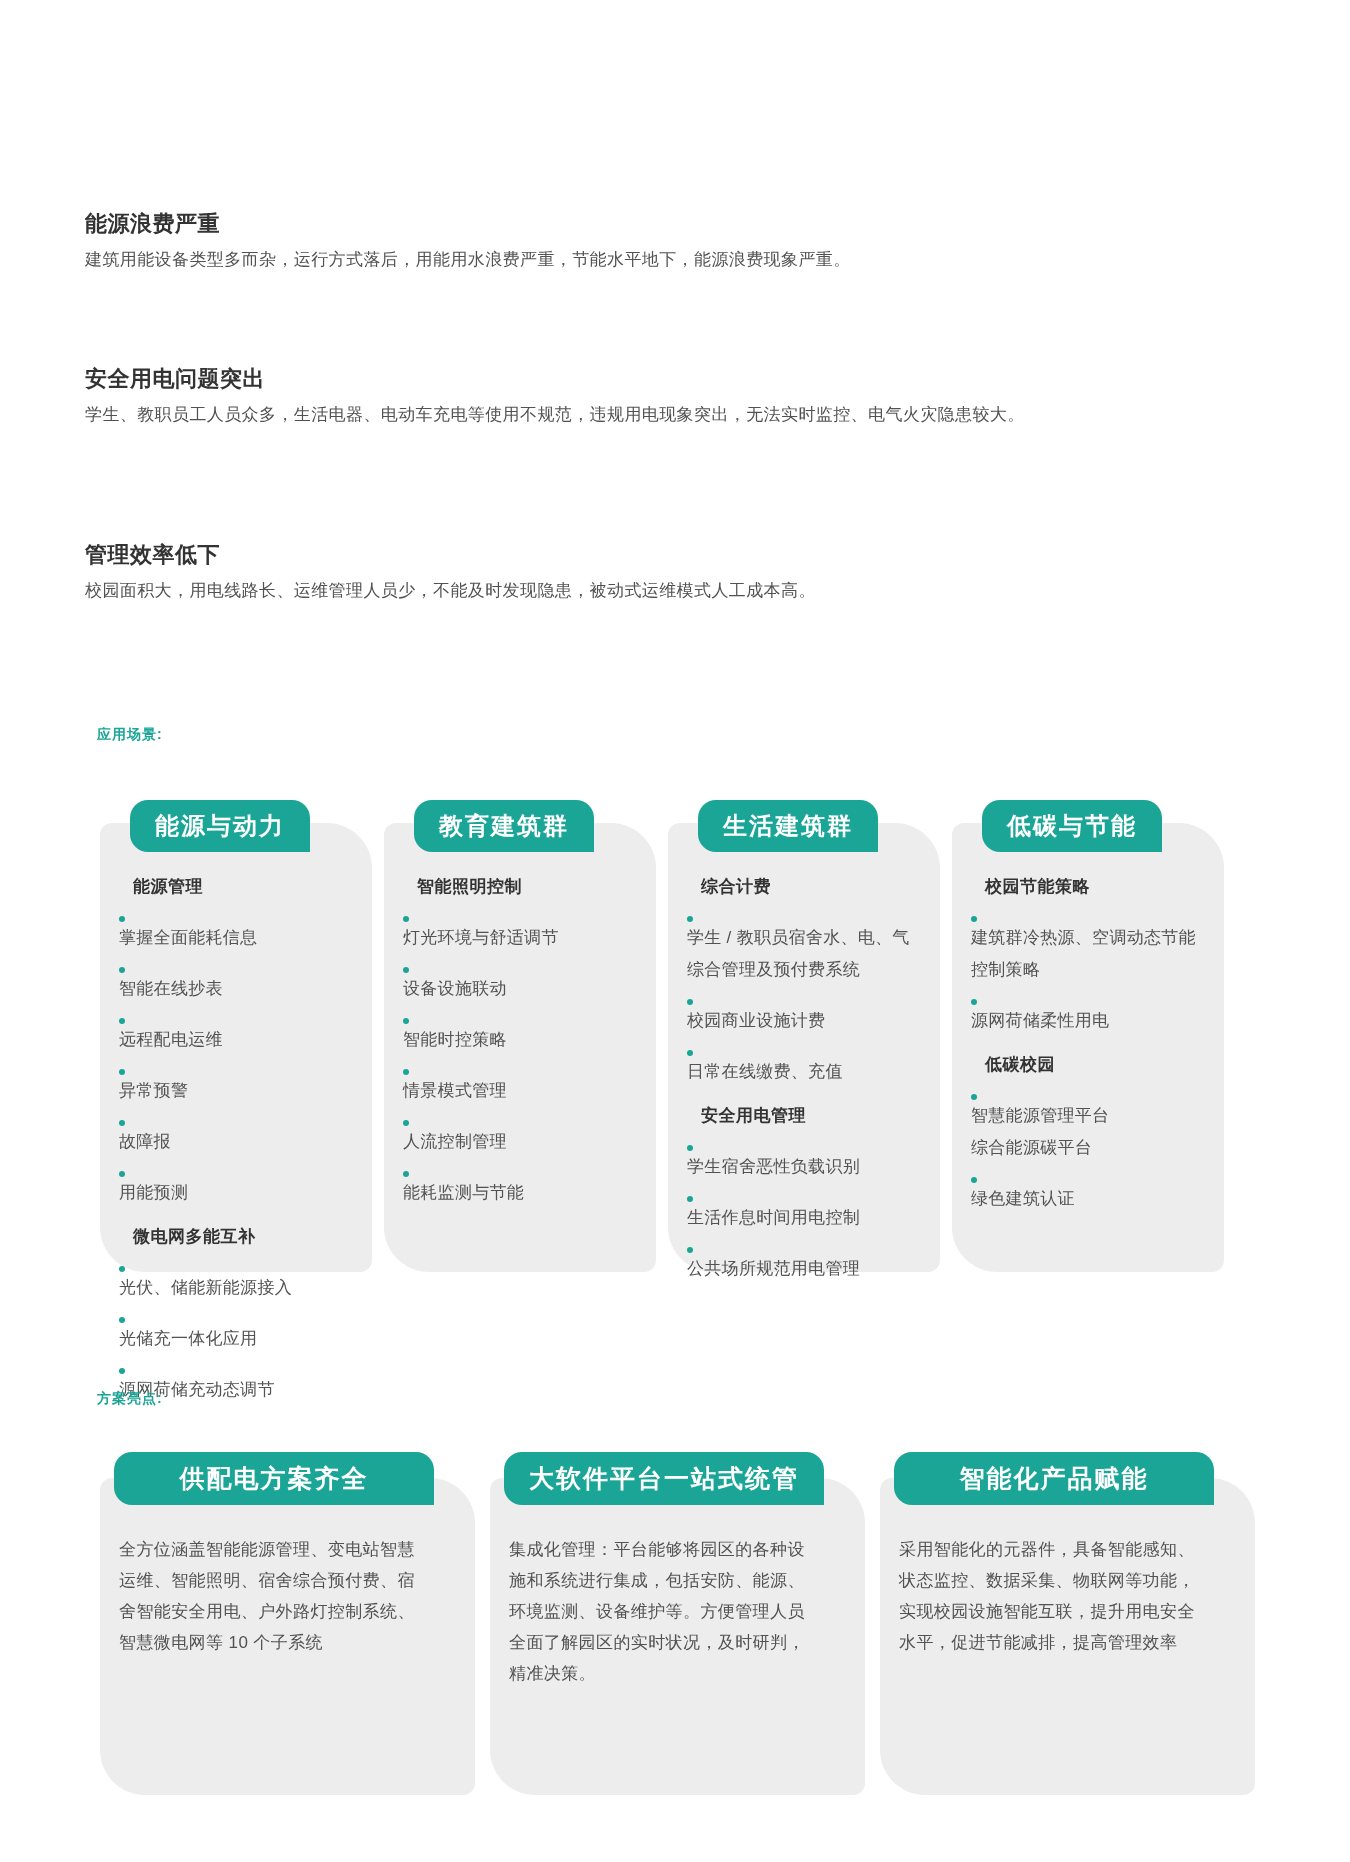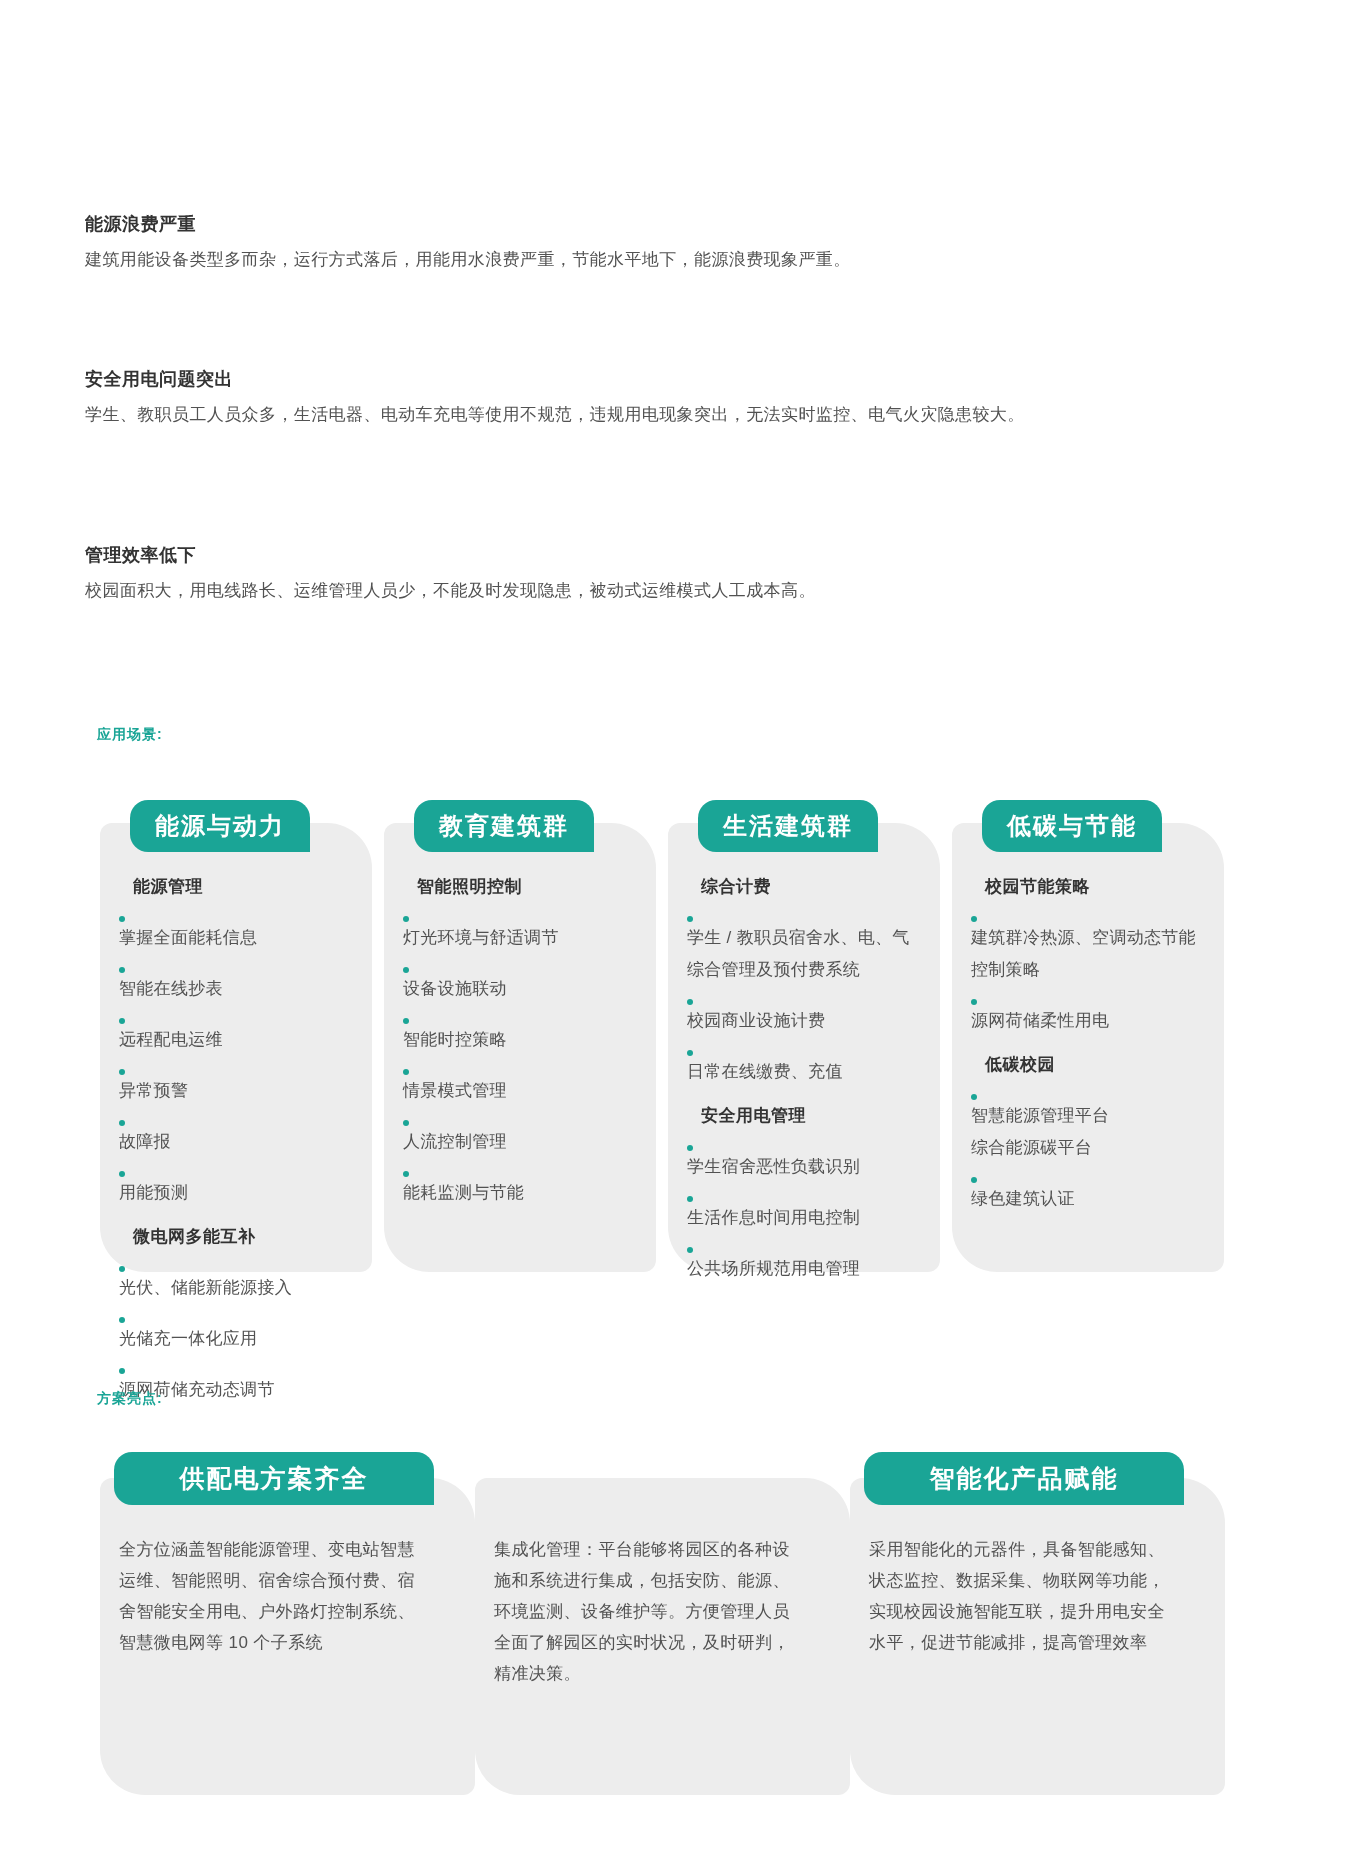--- a/index.html
+++ b/index.html
@@ -14,21 +14,21 @@
 
   
   .title-block{position:absolute;left:85px;top:88px;width:500px;height:80px;}
   .title-icon{position:absolute;left:0;top:0;width:46px;height:76px;}
   .page-title{position:absolute;left:13px;top:20px;margin:0;font-size:29px;line-height:38px;
     font-weight:700;color:var(--accent);letter-spacing:1px;white-space:nowrap;}
 
   
   .pain-point{position:absolute;left:85px;width:1180px;}
   .pp-0{top:212px;} .pp-1{top:367px;} .pp-2{top:524px;margin-top:19px;}
-  .pain-point h3{margin:0 0 11px 0;font-size:18px;line-height:24px;font-weight:700;
+  .pain-point h3{margin:0 0 11px 0;font-size:22px;line-height:24px;font-weight:700;
     color:var(--heading-color);letter-spacing:.5px;}
   .pain-point p{margin:0;font-size:17px;line-height:26px;color:var(--text-color);letter-spacing:.4px;}
 
   
   .section-label{position:absolute;left:97px;margin:0;font-size:14px;font-weight:700;
     color:var(--accent);letter-spacing:1px;}
   .label-scenarios{top:726px;}
   .label-highlights{top:1390px;}
 
   
@@ -41,21 +41,21 @@
   .scenario-body{position:absolute;left:0;top:23px;width:272px;height:449px;background:var(--card-bg);
     border-radius:12px 45px 12px 45px;padding:48px 16px 0 33px;}
   .sec-heading{margin:0;font-size:17px;line-height:32px;font-weight:700;color:var(--heading-color);letter-spacing:.5px;}
   .sec-2 .sec-heading{margin-top:12px;}
   ul.items{list-style:none;margin:0 0 0 -14px;padding:0;}
   ul.items li{display:flex;font-size:17px;line-height:32px;color:var(--text-color);letter-spacing:.3px;flex-direction:column;}
   .dot{flex:0 0 auto;width:6px;height:6px;border-radius:50%;background:var(--accent);margin:13px 9px 0 0;}
   .txt{white-space:pre-line;}
 
   
-  .highlight-row{position:absolute;left:100px;top:1452px;display:flex;}
+  .highlight-row{position:absolute;left:100px;top:1452px;display:flex;gap:15px;}
   .highlight-card{position:relative;width:375px;height:343px;}
   .highlight-card .card-pill{left:14px;top:0;width:320px;height:53px;font-size:25px;}
   .hl-body{position:absolute;left:0;top:26px;width:375px;height:317px;background:var(--card-bg);
     border-radius:12px 45px 12px 45px;padding:56px 44px 0 19px;}
   .hl-desc{margin:0;font-size:17px;line-height:31px;color:var(--text-color);letter-spacing:.4px;}
 </style>
 </head>
 <body>
 
 <div class="page">
@@ -245,20 +245,21 @@
   <div class="highlight-row">
 
     <div class="highlight-card">
       <div class="card-pill">供配电方案齐全</div>
       <div class="hl-body">
         <p class="hl-desc">全方位涵盖智能能源管理、变电站智慧运维、智能照明、宿舍综合预付费、宿舍智能安全用电、户外路灯控制系统、智慧微电网等 10 个子系统</p>
       </div>
     </div>
 
     <div class="highlight-card">
+      <div class="card-pill">大软件平台一站式统管</div>
       <div class="hl-body">
         <p class="hl-desc">集成化管理：平台能够将园区的各种设施和系统进行集成，包括安防、能源、环境监测、设备维护等。方便管理人员全面了解园区的实时状况，及时研判，精准决策。</p>
       </div>
     </div>
 
     <div class="highlight-card">
       <div class="card-pill">智能化产品赋能</div>
       <div class="hl-body">
         <p class="hl-desc">采用智能化的元器件，具备智能感知、状态监控、数据采集、物联网等功能，实现校园设施智能互联，提升用电安全水平，促进节能减排，提高管理效率</p>
       </div>

